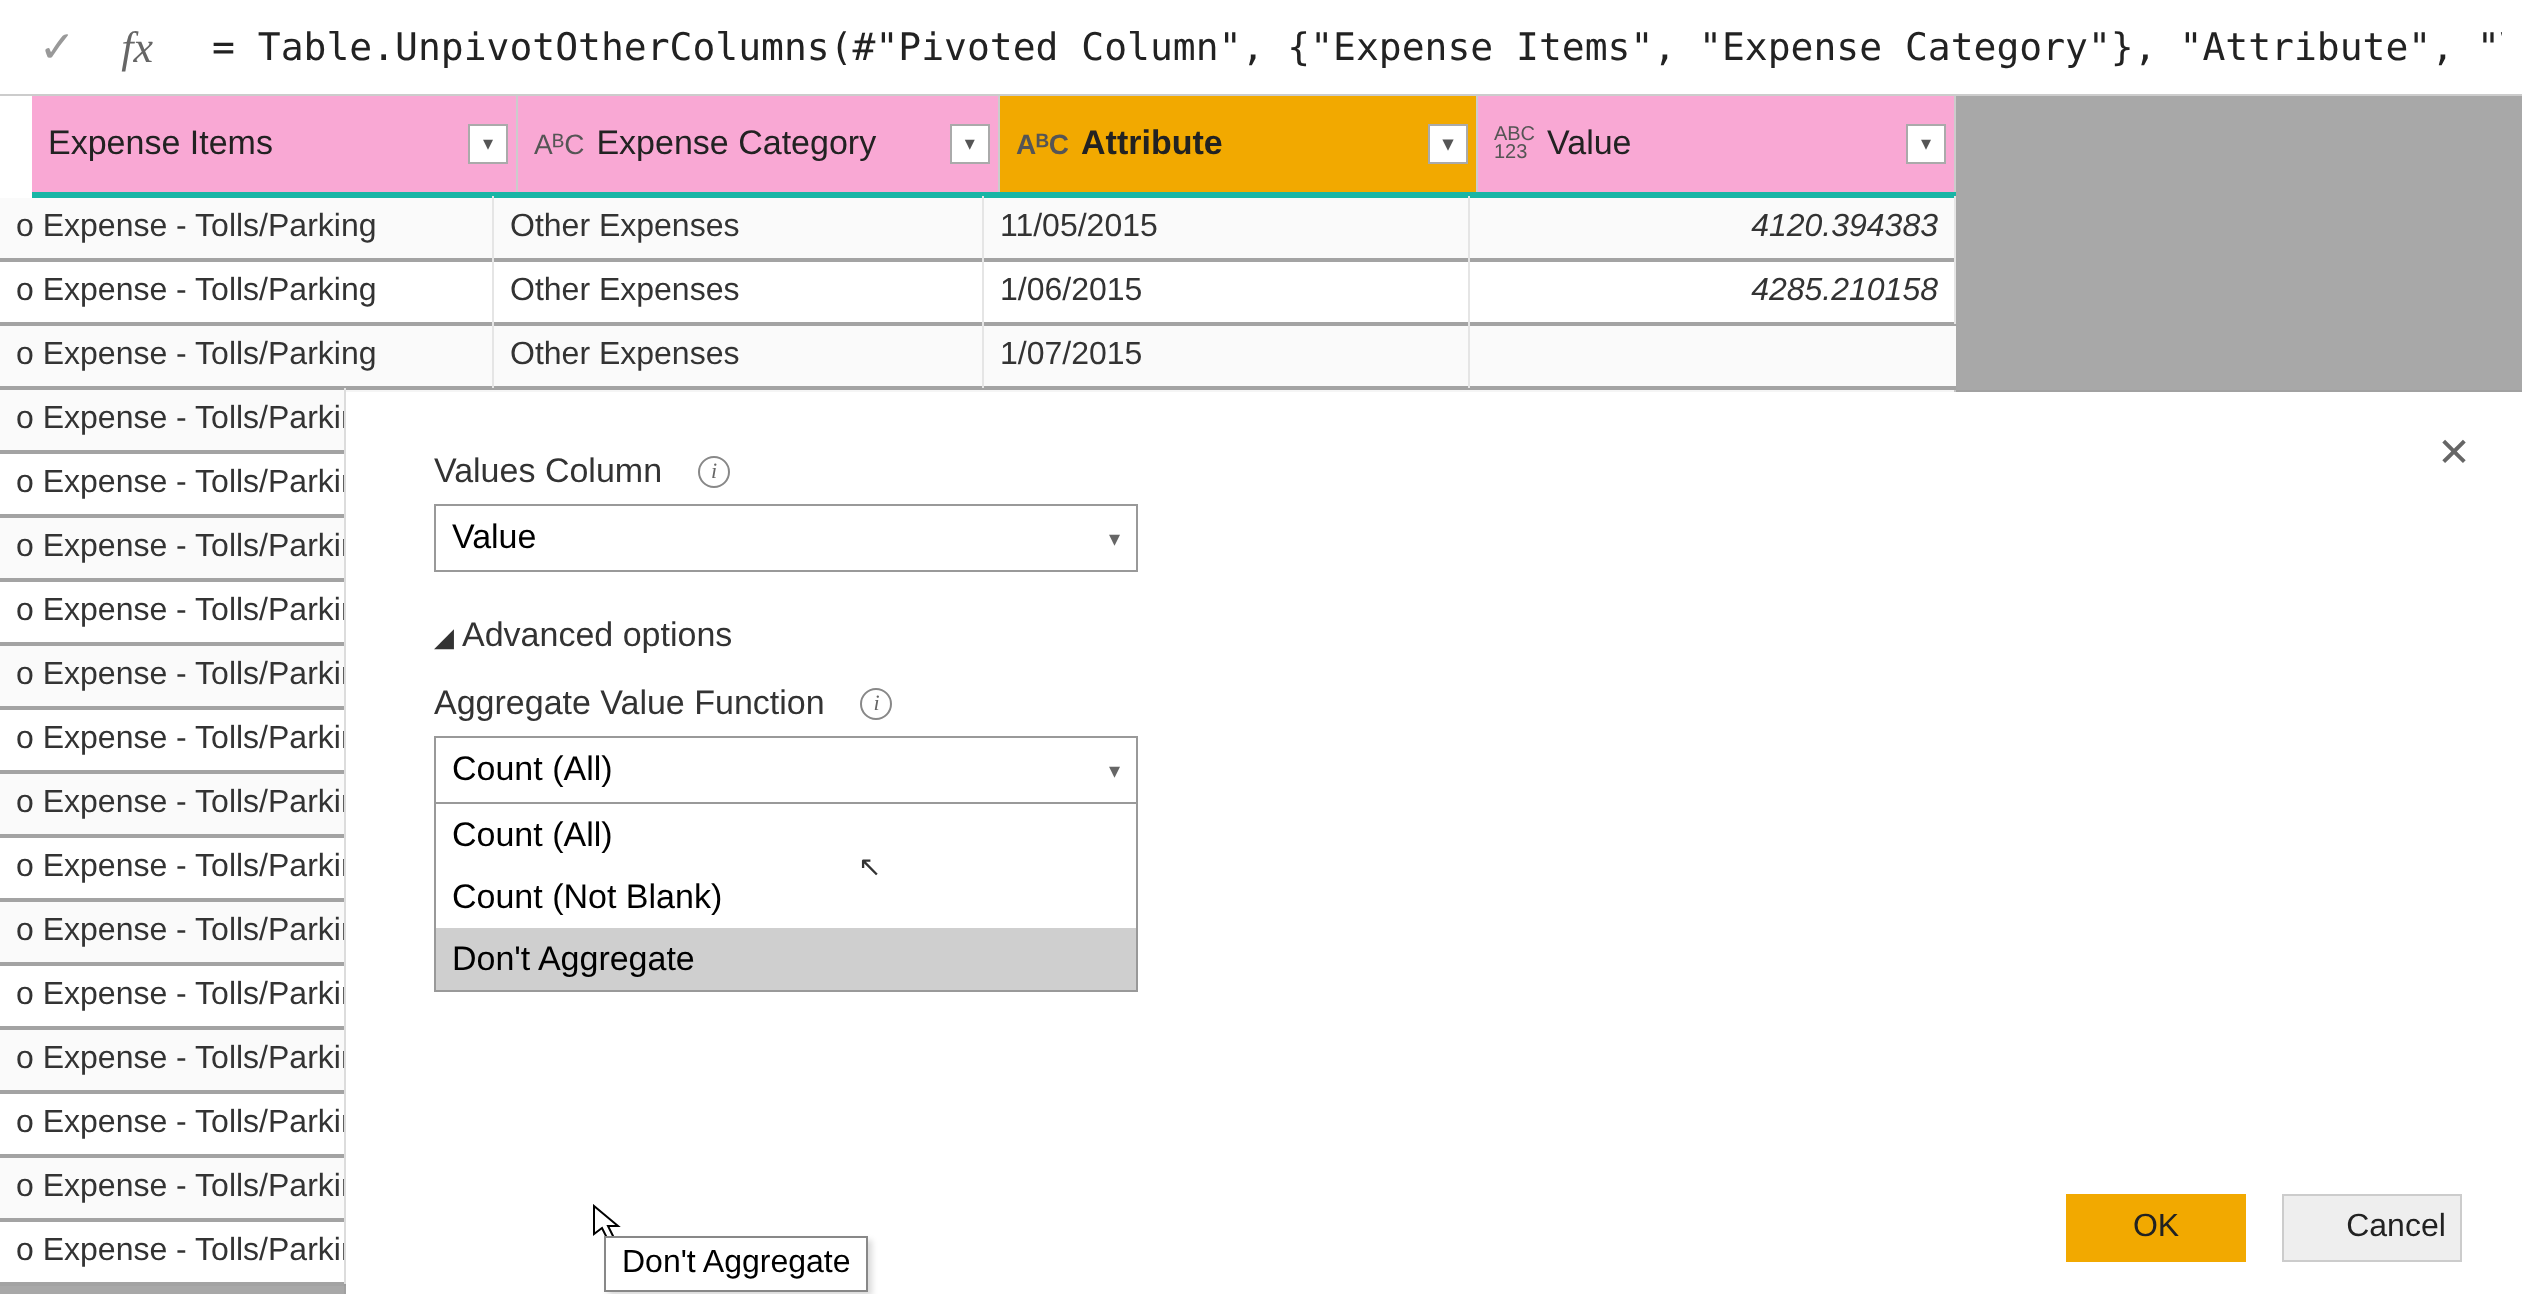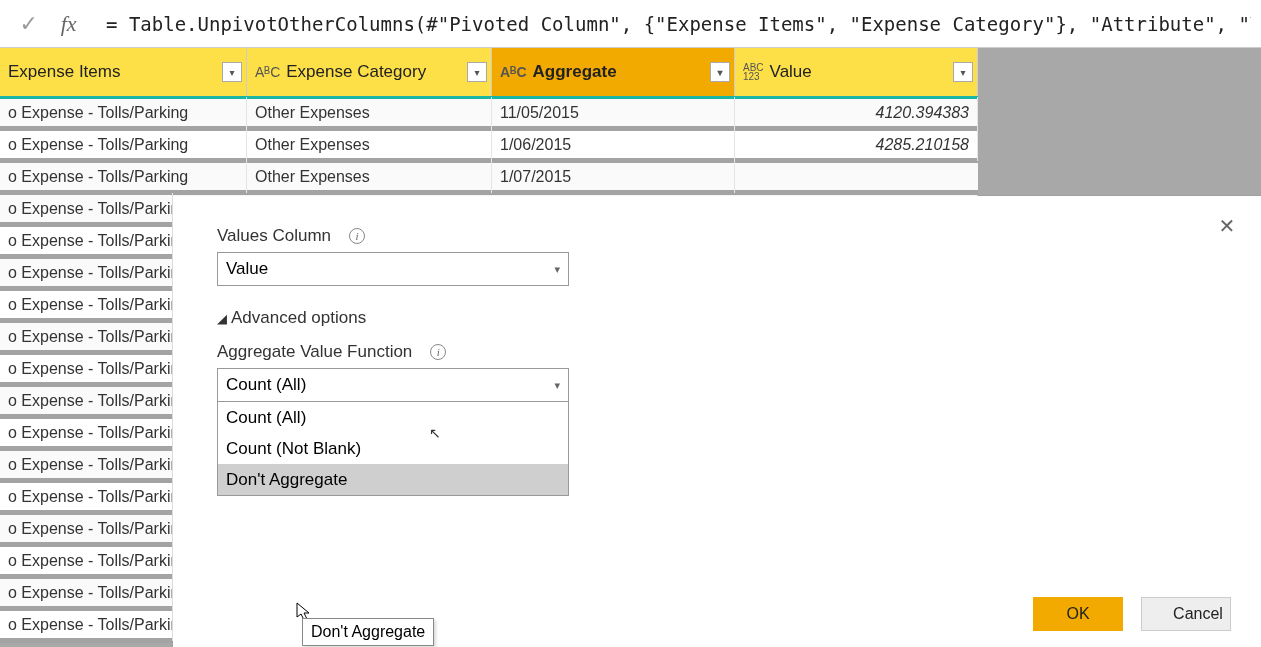--- a/index.html
+++ b/index.html
@@ -7,33 +7,33 @@
 
 
 .formula-bar { display: flex; align-items: center; height: 48px; background: #fff; border-bottom: 1px solid #ccc; }
 .formula-controls { display:flex; align-items:center; width: 96px; justify-content:space-around; padding: 0 8px;}
 .fx-label { font-style: italic; font-family: "Times New Roman", serif; font-size: 22px; color:#666; }
 .check-icon { color:#999; font-size:22px; }
 .formula-input { flex:1; font-family: Consolas, monospace; font-size: 19px; border:none; outline:none; padding:2px 10px; height: 100%; color:#222; }
 
 
 .table-area { position:absolute; top:48px; left:0; width:978px; background:#fff; }
-.tbl-header { display:flex; background:#fde047; border-bottom:3px solid #19b5a5; }
+.tbl-header { display:flex; background:#f9a8d4; border-bottom:3px solid #19b5a5;margin-left:16px; }
 .col { display:flex; align-items:center; height:48px; border-right:1px solid #ccc; position:relative; padding-left:8px; }
 .col.active { background:#f2a900; font-weight:600; }
 .col-icon { font-size:14px; color:#555; margin-right:6px; white-space:pre; }
 .col-label { font-size:17px; color:#222; }
 .col.active .col-label { font-weight:bold; }
 .col-drop { position:absolute; right:4px; width:20px; height:20px; border:1px solid #aaa; background:#fff; display:flex; align-items:center; justify-content:center; font-size:10px; color:#555;}
 .c1 { width:247px; }
 .c2 { width:245px; }
 .c3 { width:243px; }
 .c4 { width:243px; }
 
-.tbl-body .row { display:flex; background:#fff; height:32px; align-items:center; border-bottom:5px solid #a3a3a3;}
+.tbl-body .row { display:flex; background:#fff; height:32px; align-items:center; border-bottom:2px solid #a3a3a3;}
 .tbl-body .row:nth-child(odd){ background:#fafafa;}
 .cell { padding:0 8px; font-size:16px; color:#333; height:32px; display:flex; align-items:center; border-right:1px solid #e5e5e5; overflow:hidden; white-space:nowrap;}
 .cell.c4 { justify-content:flex-end; font-style:italic; }
 .partial-rows { border-right:1px solid #ccc; }
 .partial-rows .row { width:173px; }
 .partial-rows .cell { width:173px; }
 
 
 .dialog { position:absolute; top:196px; left:173px; width:1088px; height:451px; background:#fff; padding:30px 44px 20px 44px; box-shadow:0 0 0 1px rgba(0,0,0,0.04); }
 .dialog-title { font-size:34px; font-weight:300; color:#333; margin-bottom:18px;}
@@ -79,21 +79,21 @@
       <span class="col-label">Expense Items</span>
       <span class="col-drop">▾</span>
     </div>
     <div class="col c2">
       <span class="col-icon">AᴮC</span>
       <span class="col-label">Expense Category</span>
       <span class="col-drop">▾</span>
     </div>
     <div class="col c3 active">
       <span class="col-icon">AᴮC</span>
-      <span class="col-label">Aggregate</span>
+      <span class="col-label">Attribute</span>
       <span class="col-drop">▾</span>
     </div>
     <div class="col c4">
       <span class="col-icon" style="font-size:10px; line-height:9px;">ABC
 123</span>
       <span class="col-label">Value</span>
       <span class="col-drop">▾</span>
     </div>
   </div>
   <div class="tbl-body" id="full-rows">

